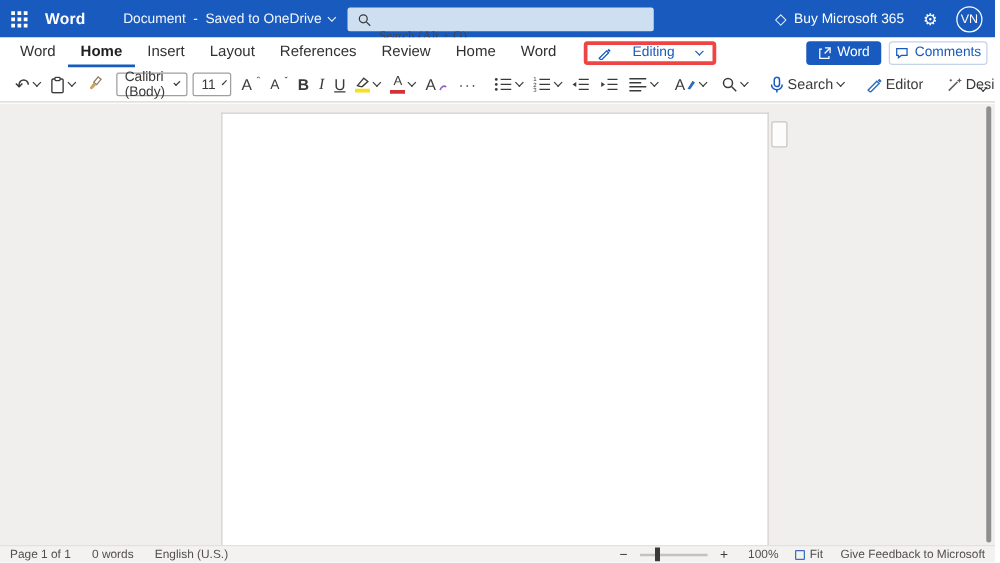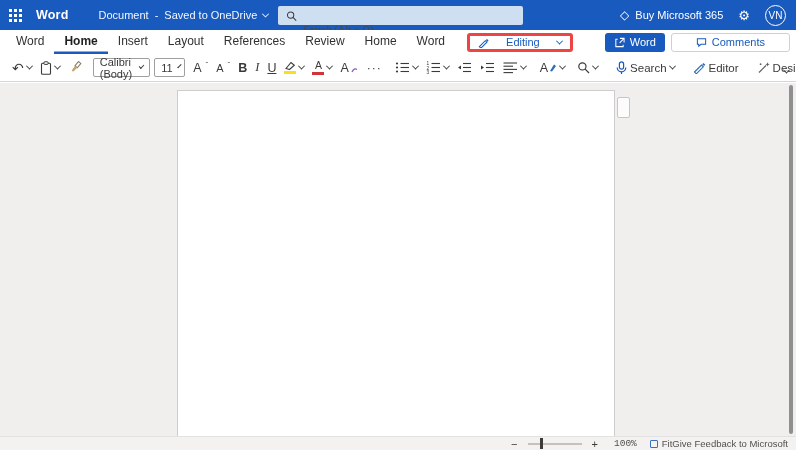--- a/index.html
+++ b/index.html
@@ -24,21 +24,21 @@
   .gear { font-size:13px; cursor:pointer; }
   .avatar { width:21px; height:21px; border-radius:50%; border:1.5px solid #fff; display:flex; align-items:center; justify-content:center; font-size:10px; font-weight:400; cursor:pointer; }
 
   
   .menubar { position:absolute; top:30px; left:0; right:0; height:24px; background:#fff; display:flex; align-items:center; padding-left:6px; }
   .tab { padding:0 10px; font-size:12px; color:#323130; height:24px; line-height:23px; cursor:pointer; }
   .tab.active { font-weight:700; color:#201f1e; box-shadow:inset 0 -2.5px 0 #185abd; }
   .editing-btn { margin-left:12px; display:flex; align-items:center; gap:17px; border:3px solid #ef4444; border-radius:3px; height:19px; padding:0 8px; color:#185abd; font-size:11px; background:#fff; cursor:pointer; }
   .menu-right { position:absolute; right:6px; top:2.5px; display:flex; gap:6px; align-items:center; }
   .btn-share { background:#185abd; color:#fff; height:19px; border-radius:3px; padding:0 9px; font-size:11px; display:flex; gap:5px; align-items:center; cursor:pointer; }
-  .btn-comments { background:#fff; color:#185abd; border:1px solid #c3d2ea; height:19px; border-radius:3px; padding:0 24px; font-size:11px; display:flex; gap:5px; align-items:center; cursor:pointer; }
+  .btn-comments { background:#fff; color:#185abd; border:1px solid #c3d2ea; height:19px; border-radius:3px; padding:0 4px; font-size:11px; display:flex; gap:5px; align-items:center; cursor:pointer; }
 
   
   .toolbar { position:absolute; top:54px; left:0; right:0; height:28px; background:#fff; border-bottom:1px solid #d8d6d4; display:flex; align-items:center; padding-left:8px; color:#3b3a39; }
   .tbtn { display:flex; align-items:center; gap:3px; padding:0 4px; height:22px; cursor:pointer; }
   .tbtn .chv { border-color:#3b3a39; }
   .undo-glyph { font-size:14px; line-height:1; }
   .combo { border:1px solid #a19f9d; border-radius:2px; height:19px; display:flex; align-items:center; gap:6px; padding:0 6px; font-size:11px; cursor:pointer; }
   .combo.font-name { width:78px; margin-left:6px; }
   .combo.font-size { width:31px; margin-left:4px; margin-right:4px; justify-content:space-between; }
   .ltr { font-size:12.5px; }
@@ -60,24 +60,24 @@
   .margin-tab { position:absolute; left:617px; top:14px; width:13px; height:21px; background:#fcfcfc; border:1px solid #c8c6c4; border-radius:2px; cursor:pointer; }
   .vscroll { position:absolute; right:3px; top:2px; bottom:2px; width:4px; background:#8f8f8f; border-radius:2px; cursor:pointer; }
 
   
   .statusbar { position:absolute; left:0; right:0; bottom:0; height:14px; background:#f3f2f1; border-top:1px solid #e3e1df; display:flex; align-items:center; font-size:9.5px; color:#524f4d; padding:0 8px; }
   .sb-left { display:flex; gap:17px; align-items:center; }
   .sb-right { margin-left:auto; display:flex; align-items:center; }
   .zoom-sign { font-size:11px; color:#3b3a39; padding:0 4px; cursor:pointer; }
   .zoom-track { width:54px; height:2px; background:#c4c2c0; position:relative; margin:0 6px; cursor:pointer; }
   .zoom-handle { position:absolute; left:12px; top:-4.5px; width:3.5px; height:11px; background:#3b3a39; cursor:pointer; }
-  .zoom-level { margin-left:12px;font-family:Liberation Mono, monospace; }
+  .zoom-level { margin-left:12px; }
   .fit { display:flex; align-items:center; gap:4px; margin-left:13px; cursor:pointer; }
   .fit-icon { width:8px; height:8px; border:1.2px solid #3a6fc4; border-radius:1px; }
-  .feedback { cursor:pointer; }
+  .feedback { margin-left:14px; cursor:pointer; }
 </style>
 </head>
 <body>
 
 <div class="app">
 
   <div class="titlebar">
     <div class="waffle">
       <div class="waffle-grid">
           <i></i>
@@ -311,20 +311,25 @@
   </div>
   <span class="chv ribbon-collapse"></span>
 
   <div class="canvas">
     <div class="page"></div>
     <div class="margin-tab"></div>
     <div class="vscroll"></div>
   </div>
 
   <div class="statusbar">
+    <div class="sb-left">
+      <span>Page 1 of 1</span>
+      <span>0 words</span>
+      <span>English (U.S.)</span>
+    </div>
     <div class="sb-right">
       <span class="zoom-sign">−</span>
       <div class="zoom-track">
         <div class="zoom-handle"></div>
       </div>
       <span class="zoom-sign">+</span>
       <span class="zoom-level">100%</span>
       <div class="fit">
         <span class="fit-icon"></span>
         <span>Fit</span>

